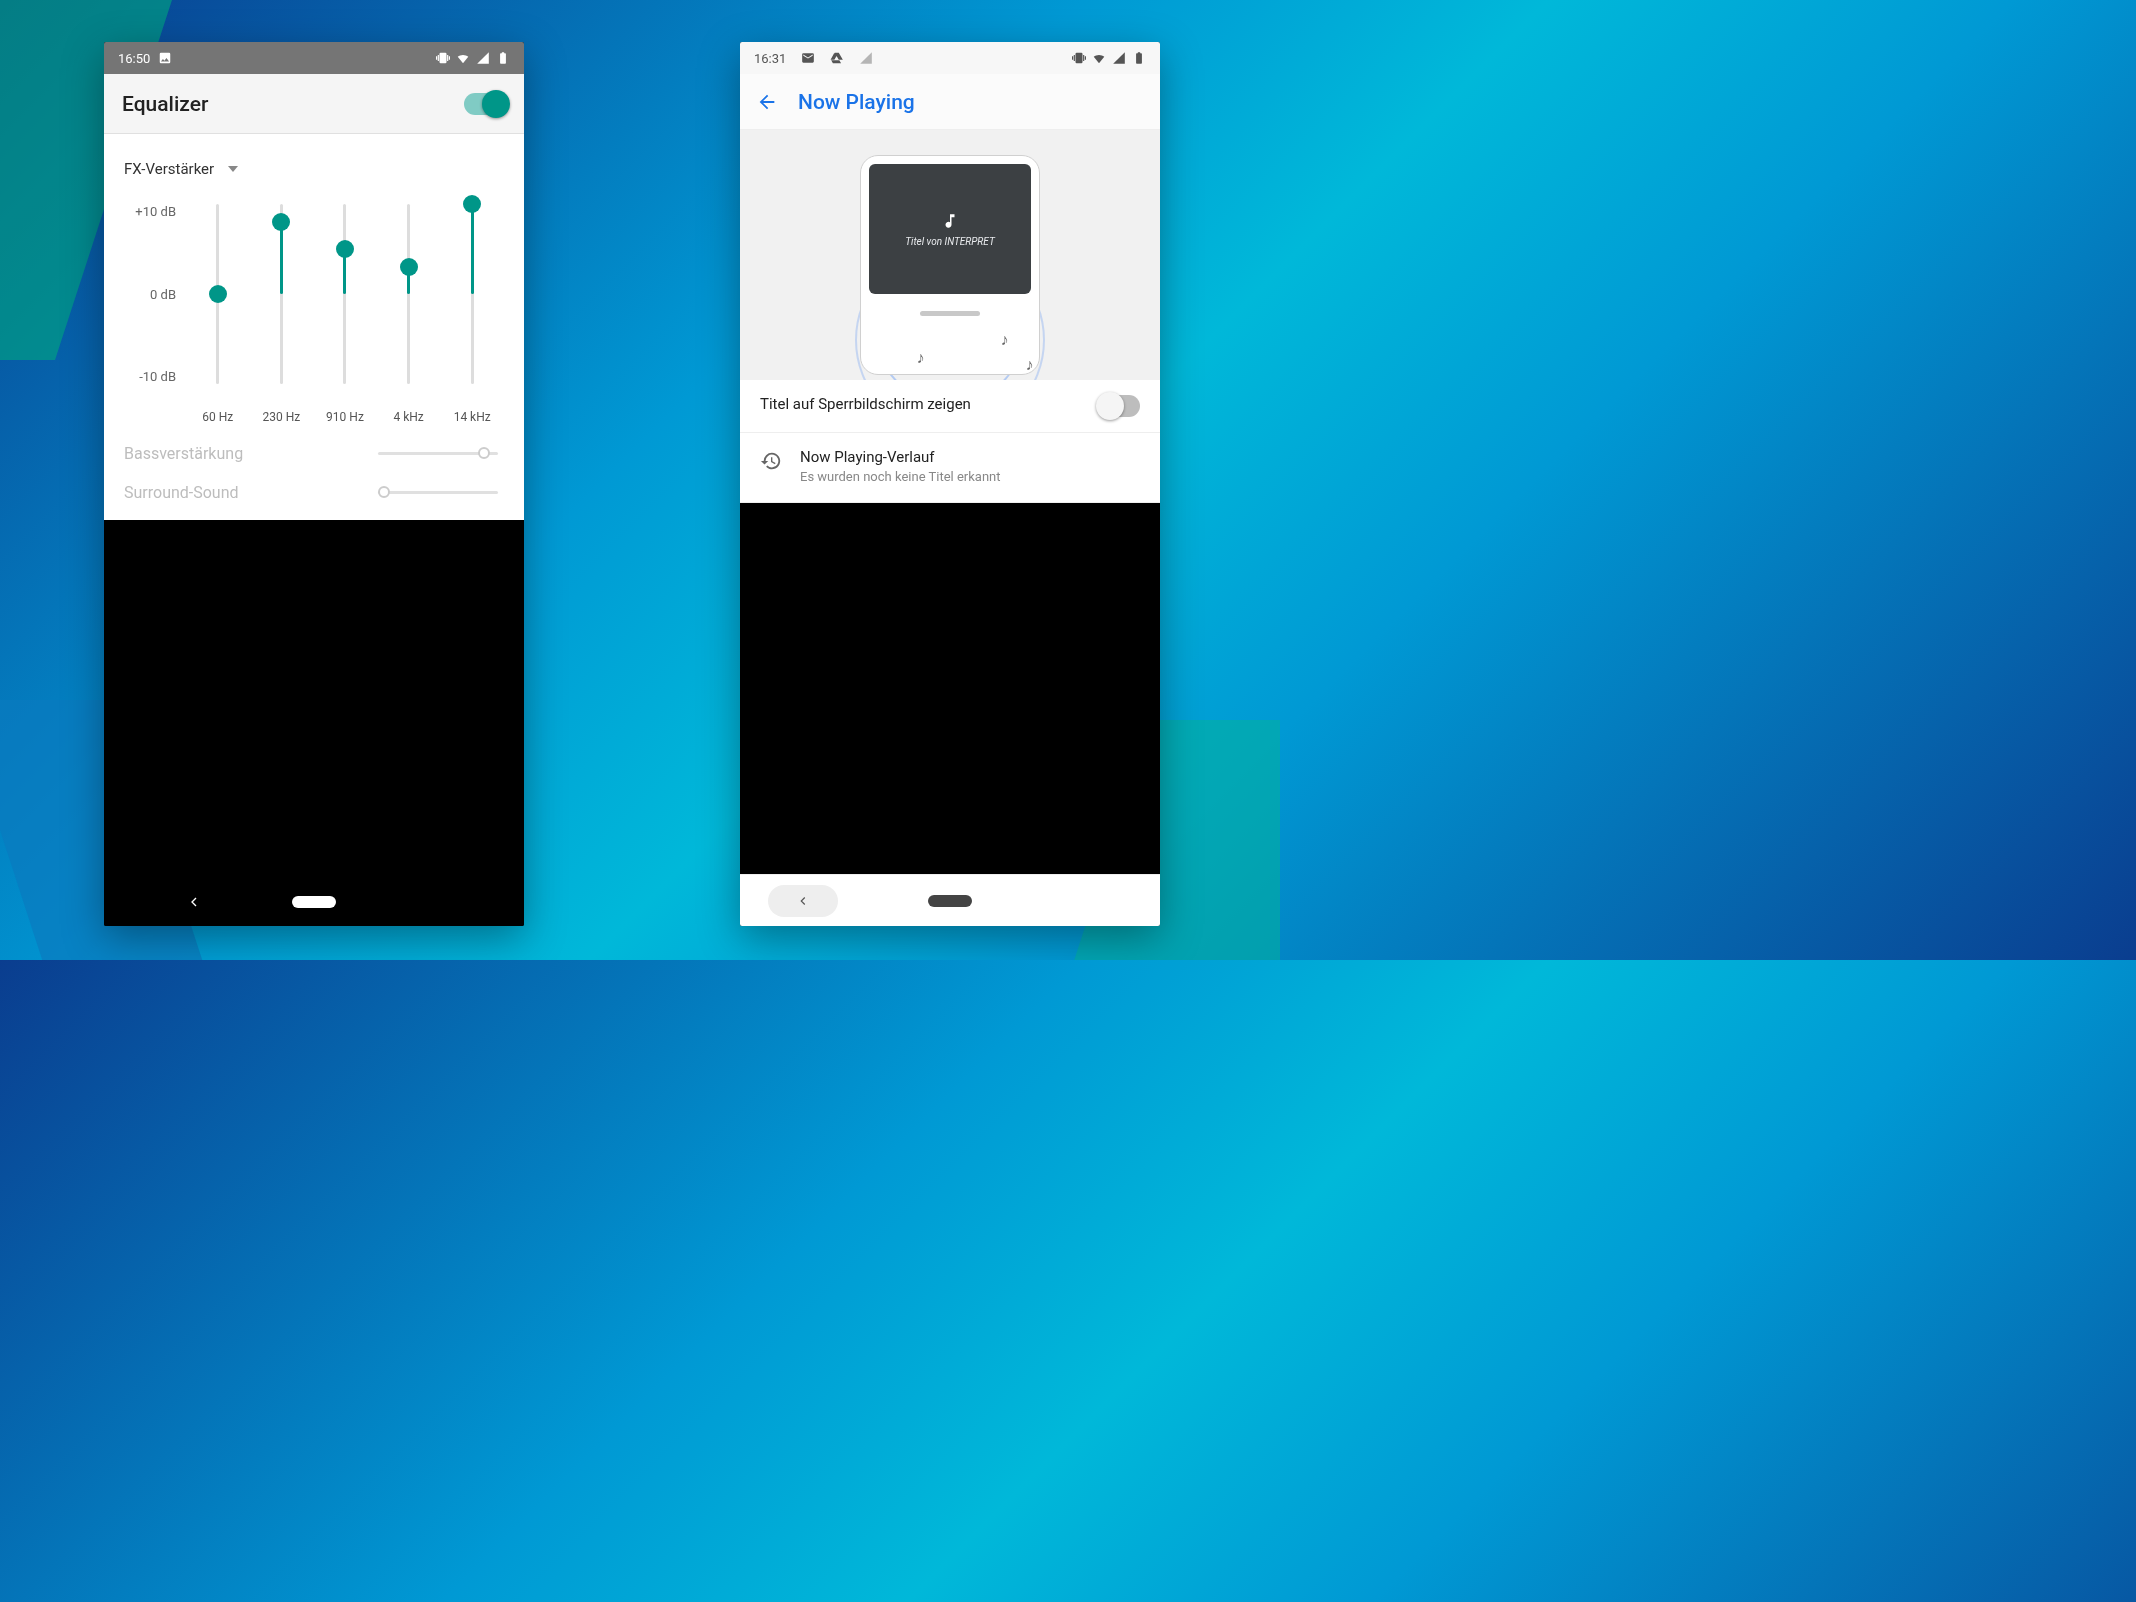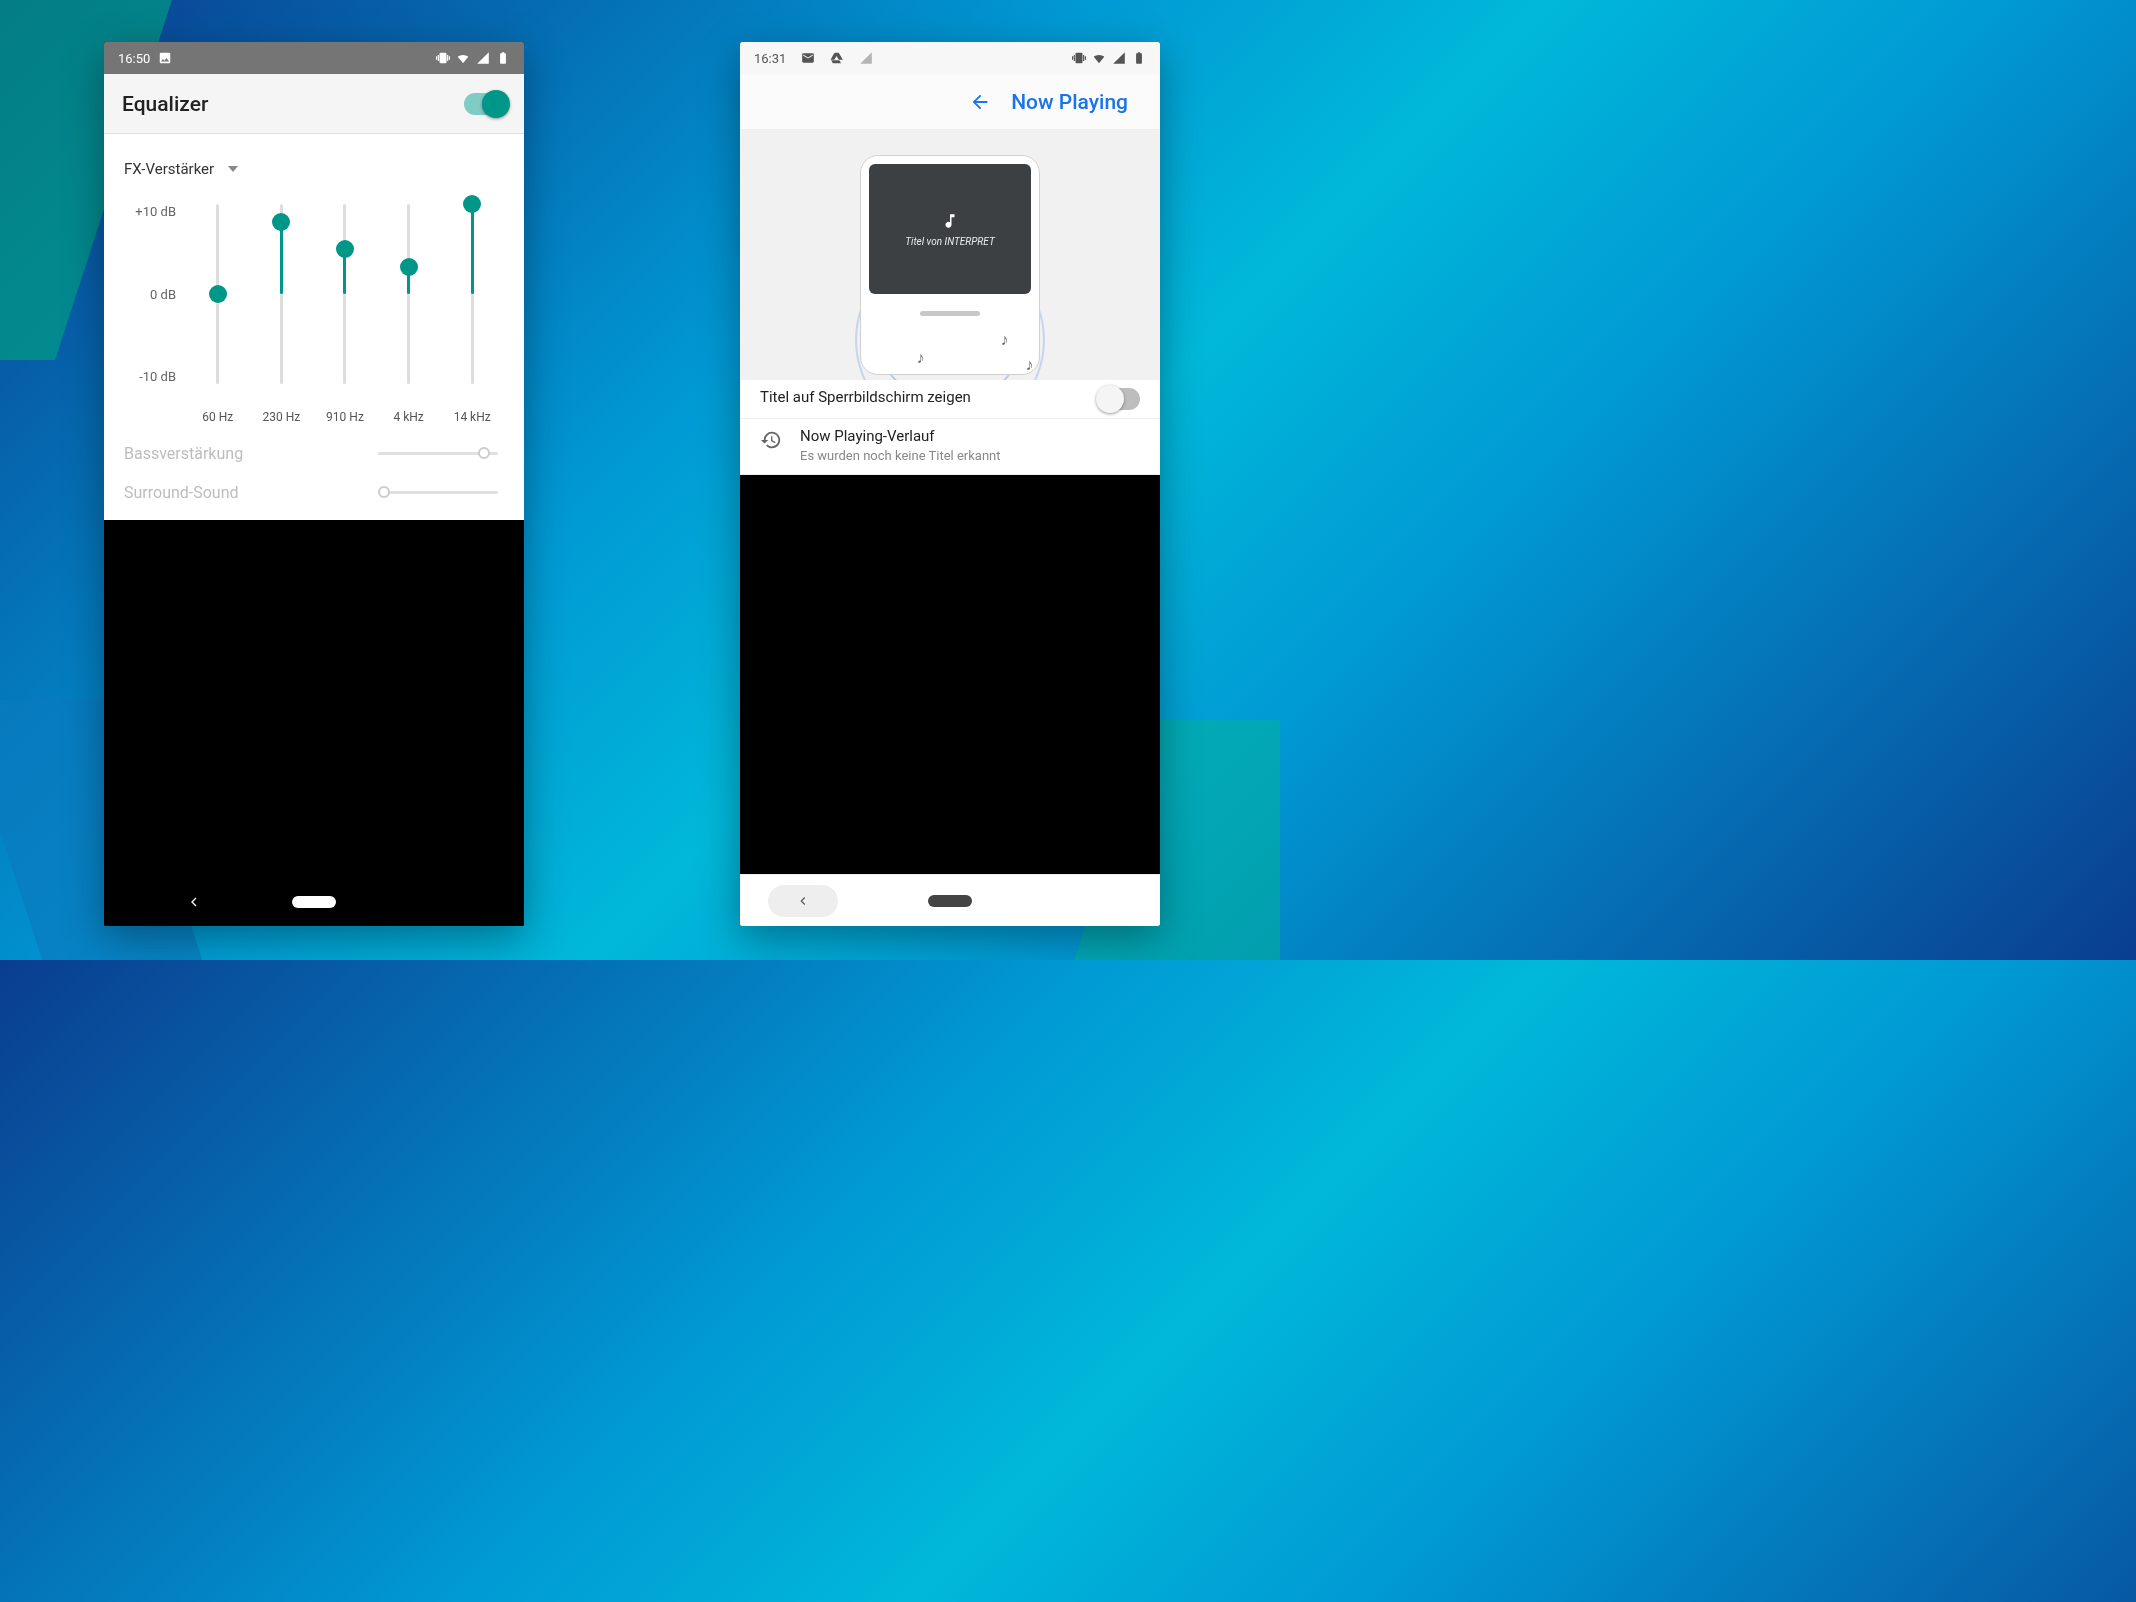--- a/index.html
+++ b/index.html
@@ -58,35 +58,35 @@
 
 .disabled-row { margin-top:20px; color:#bdbdbd; font-size:16px; display:flex; align-items:center; justify-content:space-between; padding-right:6px;}
 .mini-slider { width:120px; height:3px; background:#e0e0e0; position:relative; border-radius:3px;}
 .mini-slider .dot { position:absolute; top:-5px; width:12px; height:12px; border-radius:50%; border:2px solid #ccc; background:#fff;}
 
 .navbar-dark { position:absolute; bottom:0; left:0; right:0; height:48px; background:#000; display:flex; align-items:center; justify-content:center; gap:90px;}
 .nav-ico { color:#fff; }
 .nav-pill { width:44px; height:12px; border-radius:6px; background:#fff;}
 
 
-.np-appbar { height:56px; background:#fbfbfb; display:flex; align-items:center; gap:20px; padding:0 32px; border-bottom:1px solid #eee;justify-content:flex-end;}
+.np-appbar { height:56px; background:#fbfbfb; display:flex; align-items:center; gap:20px; padding:0 16px; border-bottom:1px solid #eee;}
 .np-back { color:#1a73e8; }
 .np-title { color:#1a73e8; font-size:21px; font-weight:500;}
 .np-hero { height:250px; background:#f1f1f1; display:flex; align-items:center; justify-content:center; position:relative; overflow:hidden;}
 .phone-illus { width:180px; height:220px; background:#fff; border-radius:18px; border:1px solid #d0d0d0; position:relative; top:10px;}
 .phone-illus-screen { position:absolute; top:8px; left:8px; right:8px; height:130px; background:#3c4043; border-radius:6px; display:flex; flex-direction:column; align-items:center; justify-content:center; color:#e8eaed;}
 .phone-illus-screen .track-line { font-size:10px; font-style:italic; margin-top:6px;}
 .phone-illus-bar { position:absolute; top:155px; left:50%; transform:translateX(-50%); width:60px; height:5px; background:#c8c8c8; border-radius:3px;}
 .ring { position:absolute; border:2px solid #4285f4; border-radius:50%; opacity:.5;}
 .ring.r1 { width:110px; height:110px; left:50%; top:145px; transform:translate(-50%,-10px);}
 .ring.r2 { width:150px; height:150px; left:50%; top:135px; transform:translate(-50%,-10px); opacity:.35;}
 .ring.r3 { width:190px; height:190px; left:50%; top:125px; transform:translate(-50%,-10px); opacity:.25;}
 .float-note { position:absolute; color:#666; font-size:16px;}
 
-.np-row { padding:8px 20px; display:flex; align-items:flex-start; gap:18px; border-bottom:1px solid #eee; background:#fff;}
+.np-row { padding:15px 20px; display:flex; align-items:flex-start; gap:18px; border-bottom:1px solid #eee; background:#fff;}
 .np-row .txt { flex:1; }
 .np-row .txt .primary { font-size:15px; color:#222; }
 .np-row .txt .secondary { font-size:13px; color:#888; margin-top:2px; line-height:1.45;}
 .np-row .lead-ico { color:#666; width:22px; margin-top:2px;}
 
 .navbar-light { position:absolute; bottom:0; left:0; right:0; height:52px; background:#fff; display:flex; align-items:center; justify-content:center; gap:90px; border-top:1px solid #eee;}
 .navbar-light .back-pill { width:70px; height:32px; border-radius:16px; background:#eee; display:flex; align-items:center; justify-content:center; color:#555;}
 .navbar-light .home-pill { width:44px; height:12px; border-radius:6px; background:#444;}
 </style>
 </head>

